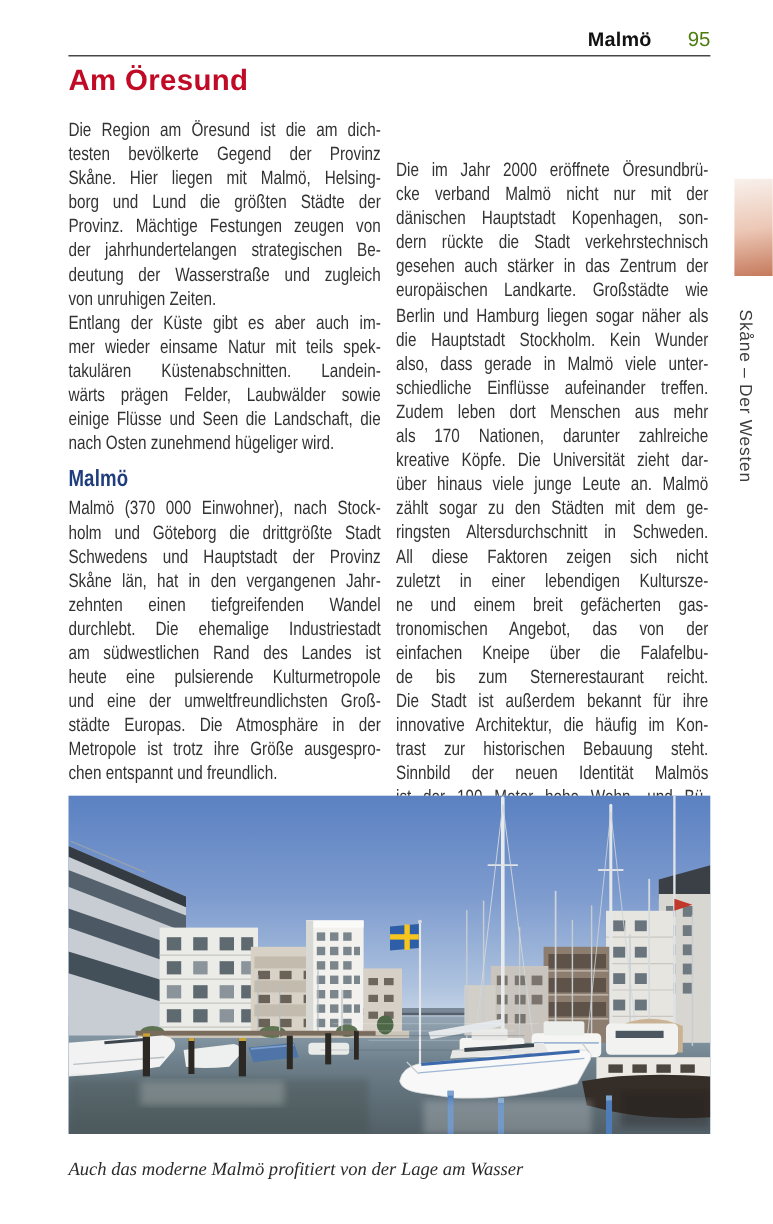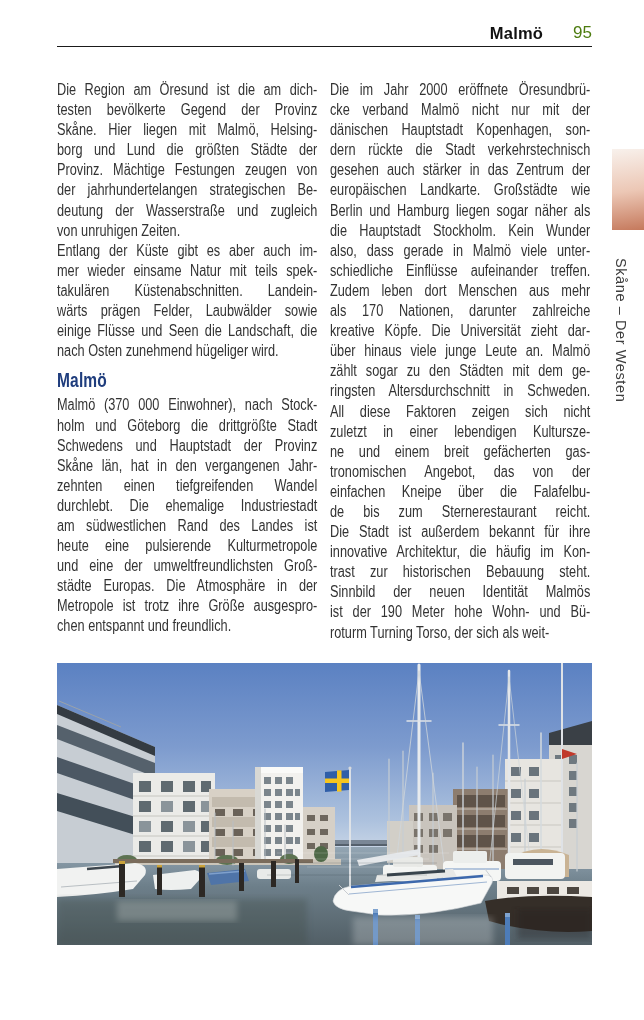--- a/index.html
+++ b/index.html
@@ -21,23 +21,23 @@
   .header-section{font-weight:bold;font-size:16.5px;color:#111;letter-spacing:.2px;}
   .header-pagenum{font-size:17px;color:#4d7c0f;}
 
   
   .page-title{
     position:absolute;left:57px;top:54px;
     font-size:24.5px;font-weight:bold;color:#c00a26;letter-spacing:.3px;
   }
 
   
-  .colwrap{position:absolute;top:80px;}
+  .colwrap{position:absolute;top:99px;}
   .colwrap.c1{left:57px;width:260px;}
-  .colwrap.c2{left:330px;width:262px;}
+  .colwrap.c2{left:330px;width:262px;margin-top:34px;}
   .col{
     width:327px;transform:scaleX(0.796);transform-origin:0 0;
     font-size:16px;line-height:20.1px;color:#333;
   }
   .para{margin:0;}
   .tline{text-align:justify;text-align-last:justify;white-space:nowrap;}
   .tline.last{text-align-last:left;}
   .subhead{
     margin-top:9px;margin-bottom:5px;
     font-size:19.5px;font-weight:bold;color:#1f3d7d;letter-spacing:.2px;
@@ -71,20 +71,21 @@
 </head>
 <body>
 
 <div class="page">
 
   <div class="header-row">
     <span class="header-section">Malmö</span>
     <span class="header-pagenum">95</span>
   </div>
 
+  <div class="page-title">Am Öresund</div>
 
   <div class="colwrap c1">
     <div class="col">
         <div class="para">
           <div class="tline">Die Region am Öresund ist die am dich-</div>
           <div class="tline">testen bevölkerte Gegend der Provinz</div>
           <div class="tline">Skåne. Hier liegen mit Malmö, Helsing-</div>
           <div class="tline">borg und Lund die größten Städte der</div>
           <div class="tline">Provinz. Mächtige Festungen zeugen von</div>
           <div class="tline">der jahrhundertelangen strategischen Be-</div>
@@ -434,17 +435,18 @@
           <line x1="250" y1="204" x2="360" y2="204"></line>
         </g>
         <g stroke="#2f3a40" opacity="0.2">
           <line x1="230" y1="200" x2="380" y2="200"></line>
           <line x1="210" y1="212" x2="370" y2="212"></line>
         </g>
       </g>
     </svg>
   </figure>
 
+  <p class="caption">Auch das moderne Malmö profitiert von der Lage am Wasser</p>
 
   <div class="margin-tab"></div>
   <div class="margin-label">Skåne – Der Westen</div>
 
 </div>
 
 </body></html>

